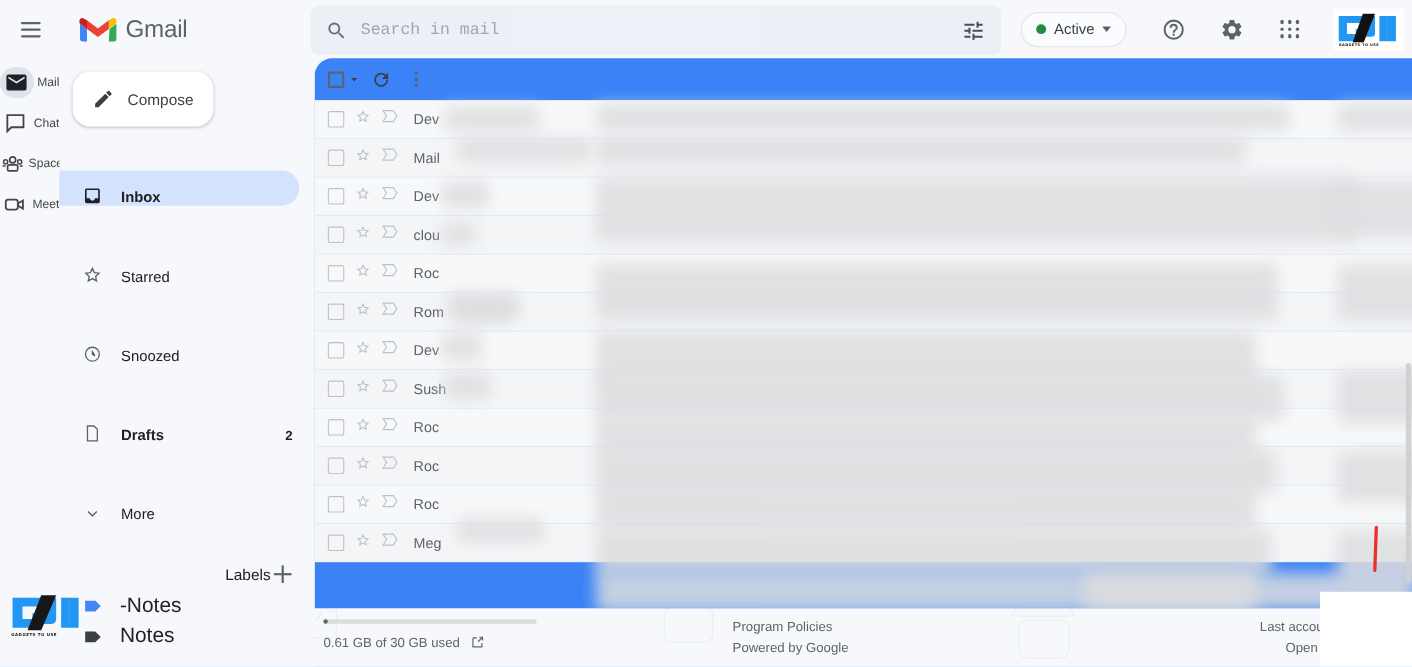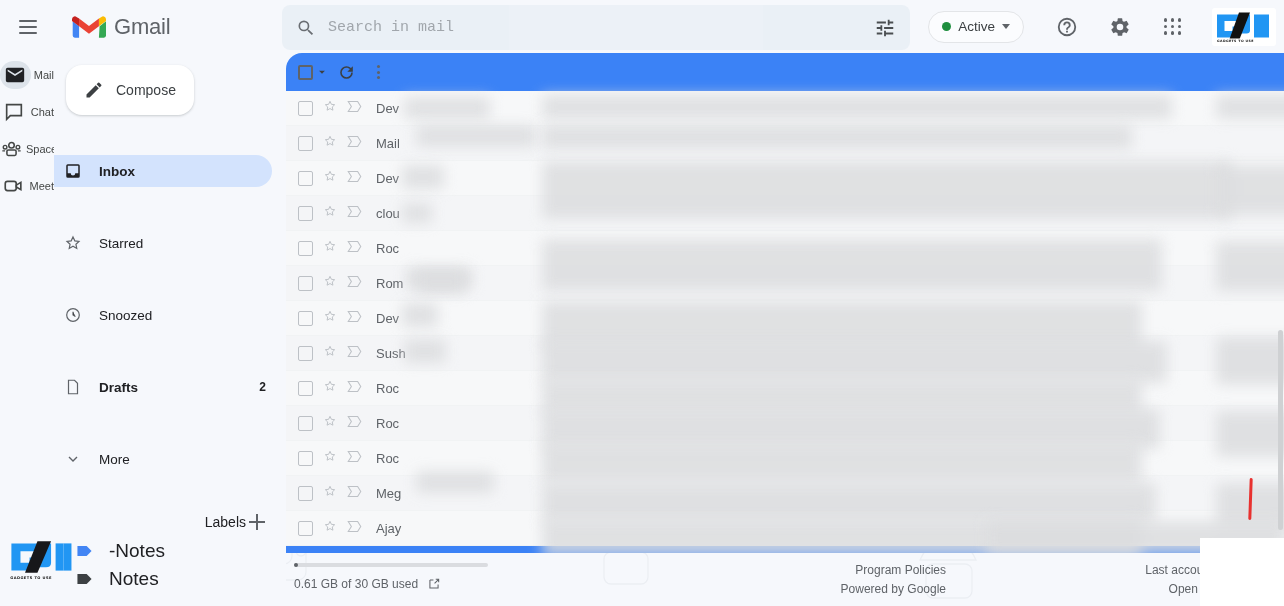--- a/index.html
+++ b/index.html
@@ -100,22 +100,22 @@
     display: flex; align-items: center; gap: 12px;
     margin: 8px 0 0 12px; width: 128px; height: 50px;
     background: #ffffff; border-radius: 16px; padding: 0 18px;
     box-shadow: 0 1px 3px rgba(60,64,67,.15), 0 1px 2px rgba(60,64,67,.1);
     cursor: pointer;
   }
   .compose-label { font-size: 14px; color: #3c4043; }
 
   .nav-list { margin-top: 20px; padding-right: 14px; }
   .nav-item {
-    display: flex; align-items: center; height: 32px;
-    border-radius: 0 16px 16px 0; padding-left: 9px; cursor: pointer;
+    display: flex; align-items: flex-end; height: 32px;
+    border-radius: 0 16px 16px 0; padding-left: 20px; cursor: pointer;
     position: relative;
     margin-top: 40px;
   }
   .nav-item.active { background: #d3e3fd; }
   .nav-item .ni-icon { width: 20px; display: flex; align-items: center; justify-content: center; }
   .nav-item .ni-label { font-size: 13.5px; color: #202124; margin-left: 16px; flex: 1; }
   .nav-item.active .ni-label, .nav-item.bold .ni-label { font-weight: bold; }
   .nav-item .ni-count { font-size: 12px; color: #202124; font-weight: bold; margin-right: 6px; }
 
   .labels-head {
@@ -167,21 +167,21 @@
 
   
   .footer {
     position: absolute; left: 286px; top: 553px; width: 998px; height: 53px; z-index: 4;
   }
   .storage { position: absolute; left: 8px; top: 10px; width: 210px; }
   .storage-bar { width: 194px; height: 4px; background: #dadce0; border-radius: 2px; position: relative; }
   .storage-fill { position: absolute; left: 0; top: 0; height: 4px; width: 4px; background: #5f6368; border-radius: 2px; }
   .storage-text { display: flex; align-items: center; gap: 9px; margin-top: 10px; font-size: 12px; color: #5f6368; }
 
-  .foot-center { position: absolute; left: 380px; top: 8px; width: 280px; text-align: right; }
+  .foot-center { position: absolute; left: 380px; top: 8px; width: 280px; text-align: left; }
   .foot-center div { font-size: 12px; color: #5f6368; line-height: 19px; }
   .foot-right { position: absolute; right: 4px; top: 8px; width: 230px; text-align: right; overflow: hidden; }
   .foot-right div { font-size: 12px; color: #5f6368; line-height: 19px; white-space: nowrap; }
 
   
   .corner-card {
     position: absolute; right: 0; bottom: 0; width: 84px; height: 68px;
     background: #ffffff; z-index: 7;
   }
   .red-cursor {
@@ -560,30 +560,20 @@
           <div class="mail-row">
             <span class="cbox light"></span>
             <span class="mr-star"><svg width="14" height="14" viewBox="0 0 24 24">
                 <path fill="none" stroke="#bdc1c6" stroke-width="1.7" d="M12 4l2.4 5.1 5.6.7-4.1 3.9 1.1 5.5-5-2.8-5 2.8 1.1-5.5L4 9.8l5.6-.7z"></path>
               </svg></span>
             <span class="mr-imp"><svg width="15" height="13" viewBox="0 0 24 20">
                 <path fill="none" stroke="#bdc1c6" stroke-width="1.7" d="M2 2h15l5 8-5 8H2l5-8z"></path>
               </svg></span>
             <span class="mr-sender">Meg</span>
           </div>
-          <div class="mail-row">
-            <span class="cbox light"></span>
-            <span class="mr-star"><svg width="14" height="14" viewBox="0 0 24 24">
-                <path fill="none" stroke="#bdc1c6" stroke-width="1.7" d="M12 4l2.4 5.1 5.6.7-4.1 3.9 1.1 5.5-5-2.8-5 2.8 1.1-5.5L4 9.8l5.6-.7z"></path>
-              </svg></span>
-            <span class="mr-imp"><svg width="15" height="13" viewBox="0 0 24 20">
-                <path fill="none" stroke="#bdc1c6" stroke-width="1.7" d="M2 2h15l5 8-5 8H2l5-8z"></path>
-              </svg></span>
-            <span class="mr-sender">Ajay</span>
-          </div>
         </div>
 
       <div class="blur-layer">
         <div class="blk" style="left:118px; top:6px;  width:86px;  height:22px;"></div>
         <div class="blk" style="left:256px; top:4px;  width:630px; height:24px;"></div>
         <div class="blk" style="left:930px; top:4px;  width:120px; height:24px;"></div>
         <div class="blk" style="left:130px; top:34px; width:120px; height:22px;"></div>
         <div class="blk" style="left:256px; top:34px; width:590px; height:24px;"></div>
 
         <div class="blk" style="left:116px; top:74px; width:42px;  height:24px;"></div>

